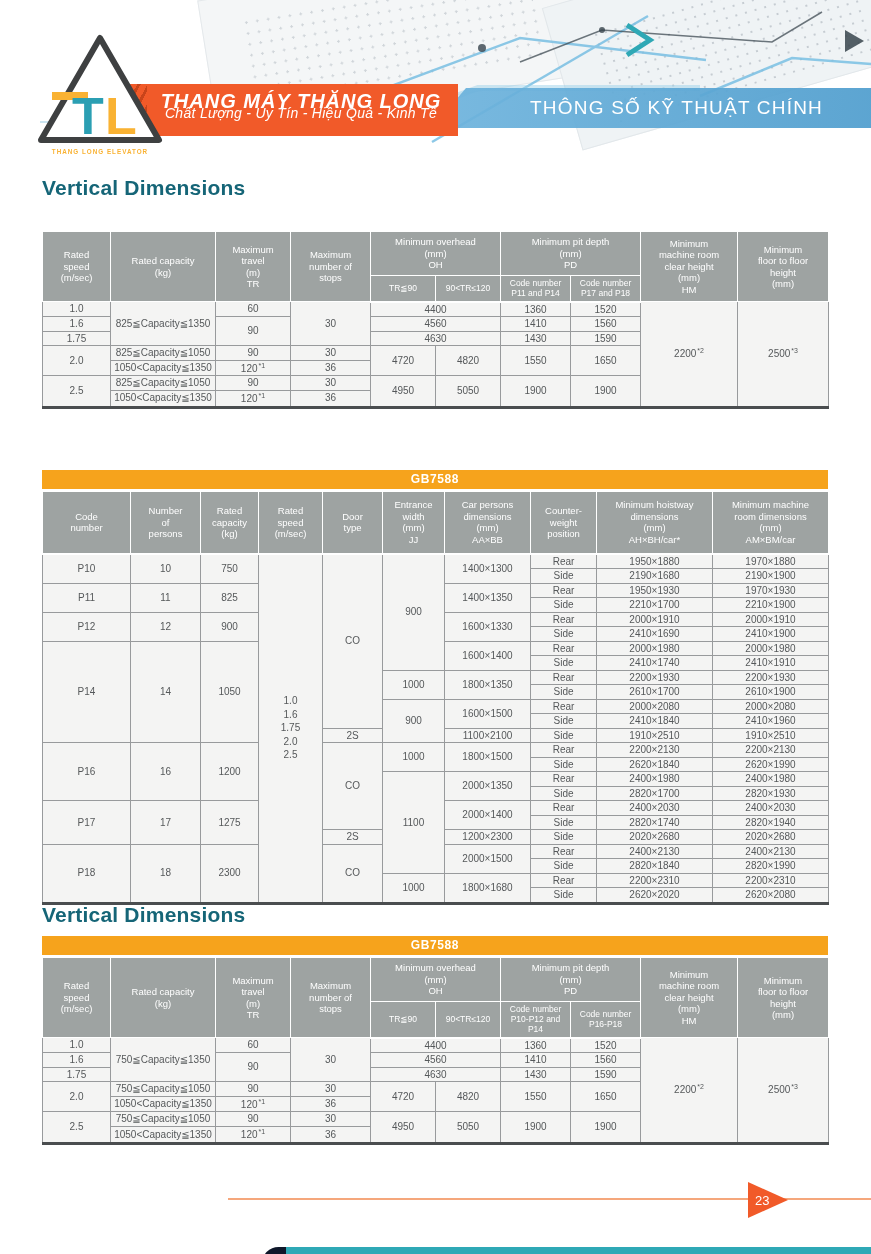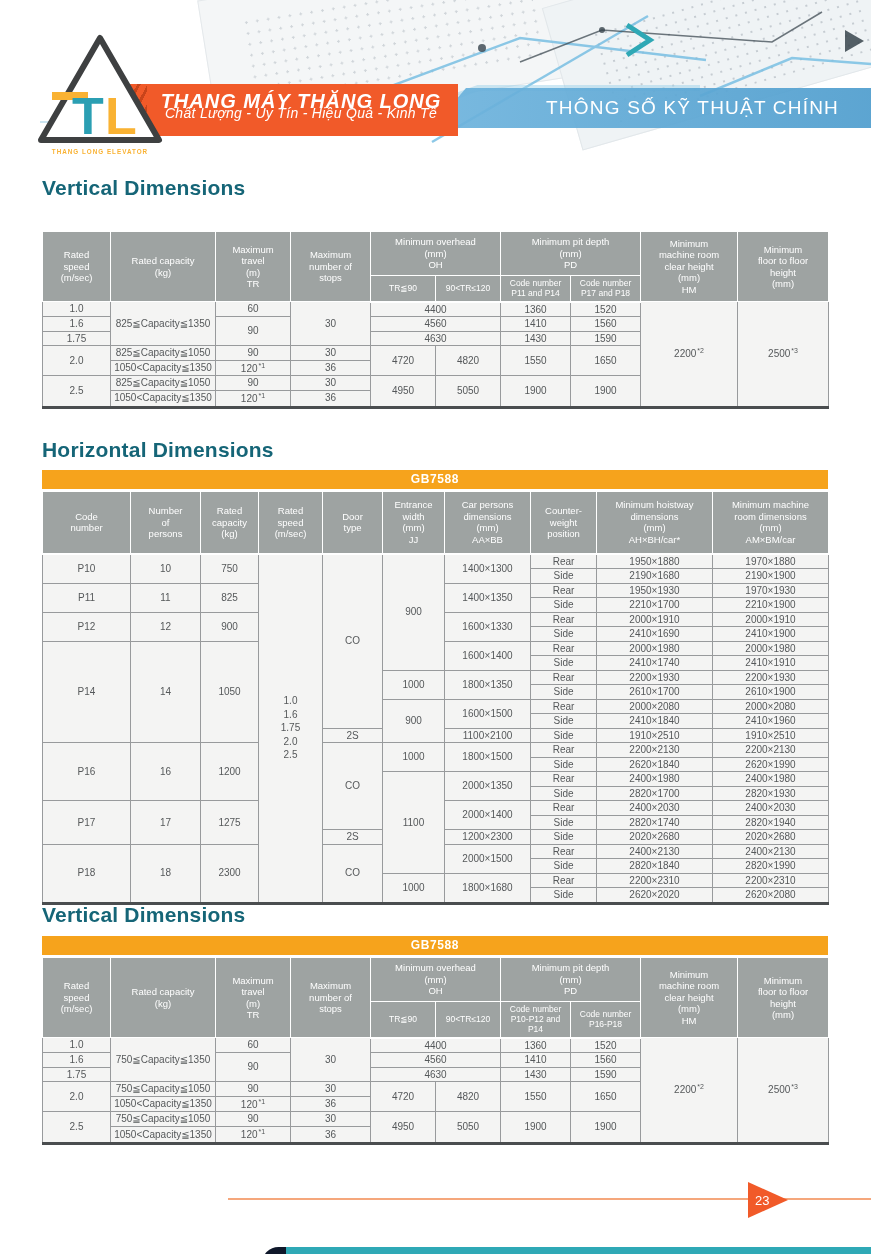--- a/index.html
+++ b/index.html
@@ -28,21 +28,21 @@
           background:repeating-linear-gradient(118deg,#C8441A 0 3px,transparent 3px 9px);}
   .banner-title{position:absolute;left:34px;top:6px;width:300px;text-align:center;color:#fff;
           font-size:20px;font-weight:bold;letter-spacing:1px;}
   .banner-sub{position:absolute;left:34px;top:21px;width:300px;text-align:center;color:#fff;
           font-size:14px;letter-spacing:.3px;}
 
   
   .blue-banner{position:absolute;left:432px;top:88px;width:439px;height:40px;
           background:linear-gradient(90deg,rgba(111,180,221,.93),rgba(80,158,206,.93));
           clip-path:polygon(34px 0,100% 0,100% 100%,0 100%);}
-  .blue-banner .pt{position:absolute;right:32px;top:0;line-height:40px;color:#fff;
+  .blue-banner .pt{position:absolute;right:48px;top:0;line-height:40px;color:#fff;
           font-size:19px;letter-spacing:1.2px;font-weight:normal;margin-left:44px;}
 
   
   .sec-title{position:absolute;left:42px;color:#156577;font-size:21px;font-weight:bold;letter-spacing:.2px;text-align:center;}
   .band{position:absolute;left:42px;width:786px;height:19px;line-height:19px;text-align:center;
         color:#fff;font-weight:bold;font-size:12px;letter-spacing:.6px;}
   .band.purple{background:#8B8FC7;}
   .band.orange{background:#F6A31C;}
 
   
@@ -224,21 +224,20 @@
           <td rowspan="2">1900</td>
         </tr>
         <tr>
           <td>1050&lt;Capacity≦1350</td>
           <td>120<sup>*1</sup></td>
           <td>36</td>
         </tr>
       </tbody>
   </table>
 
-  <div id="title2" class="sec-title">Horizontal Dimensions</div>
   <div id="band2" class="band orange">GB7588</div>
   <table id="table2" class="dims hdim">
     <colgroup>
       <col style="width:88px">
         <col style="width:70px">
         <col style="width:58px">
         <col style="width:64px">
       <col style="width:60px">
         <col style="width:62px">
         <col style="width:86px">

